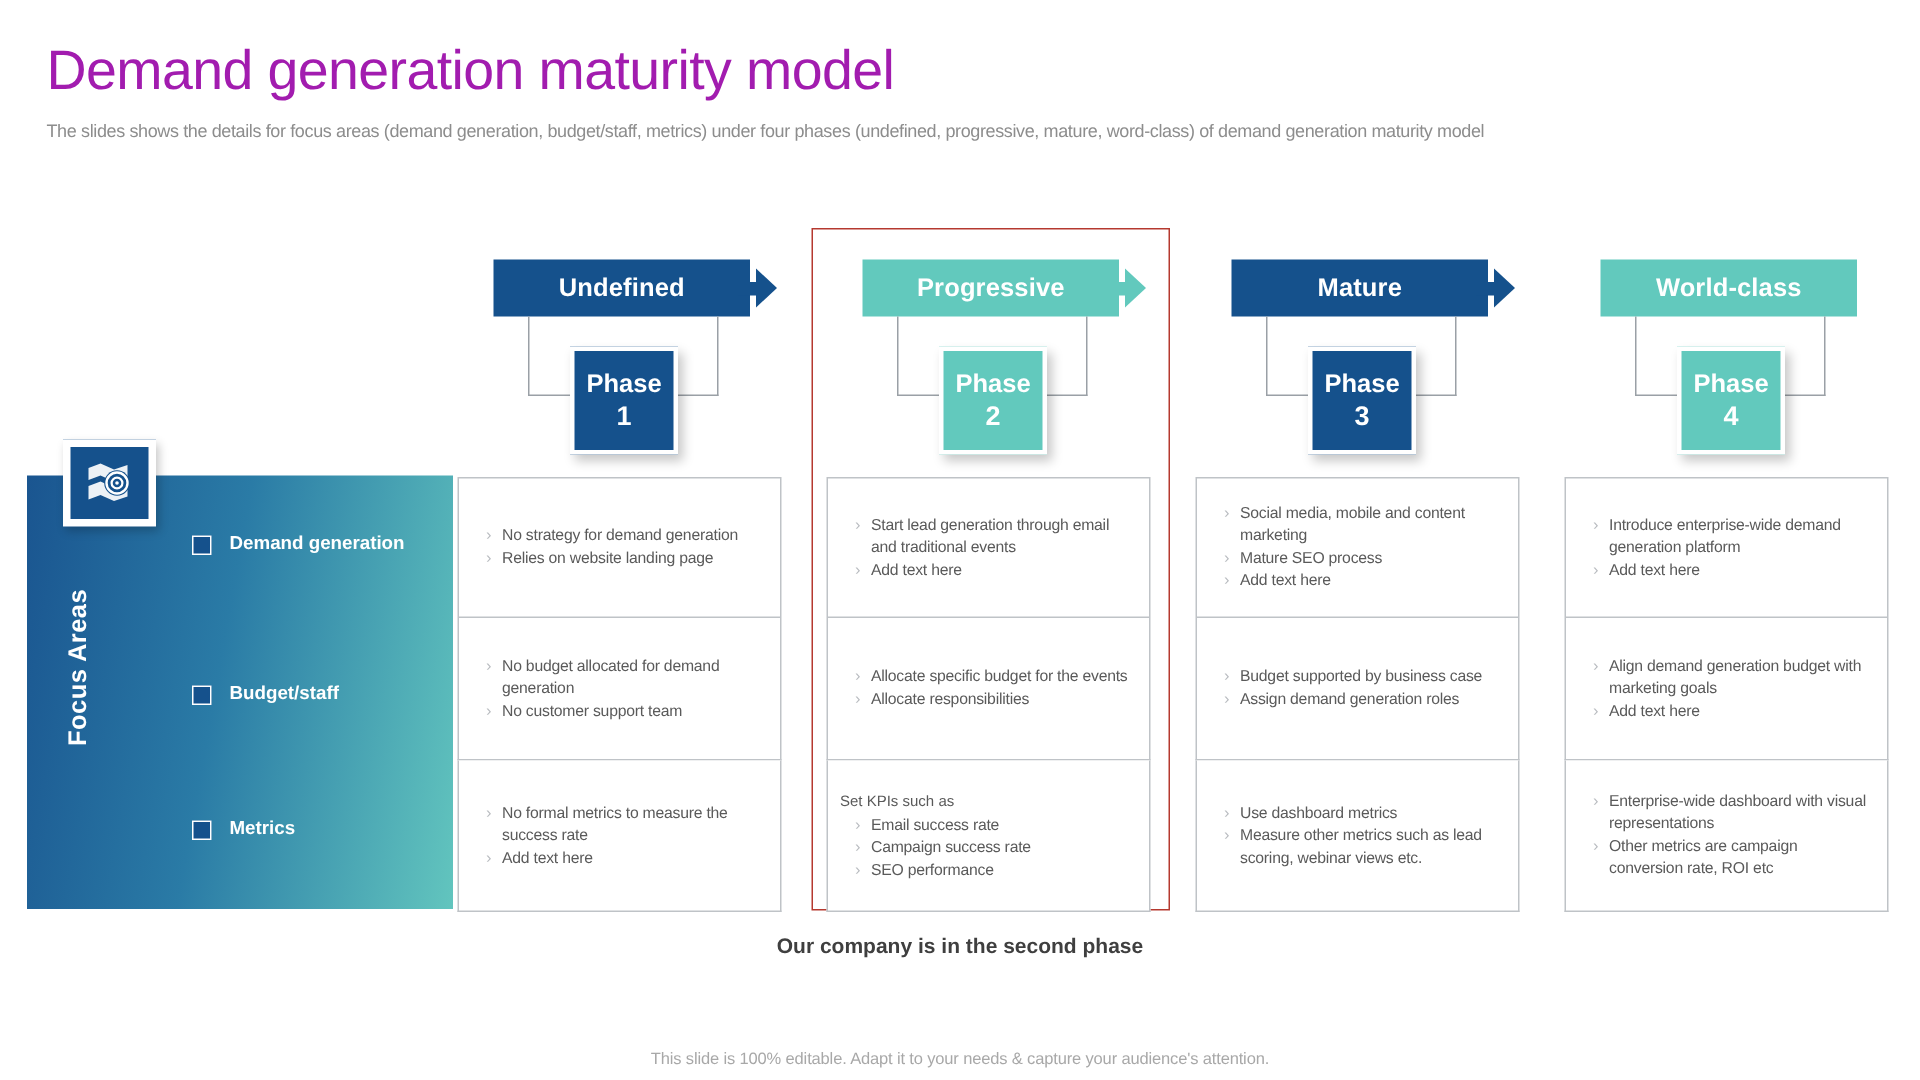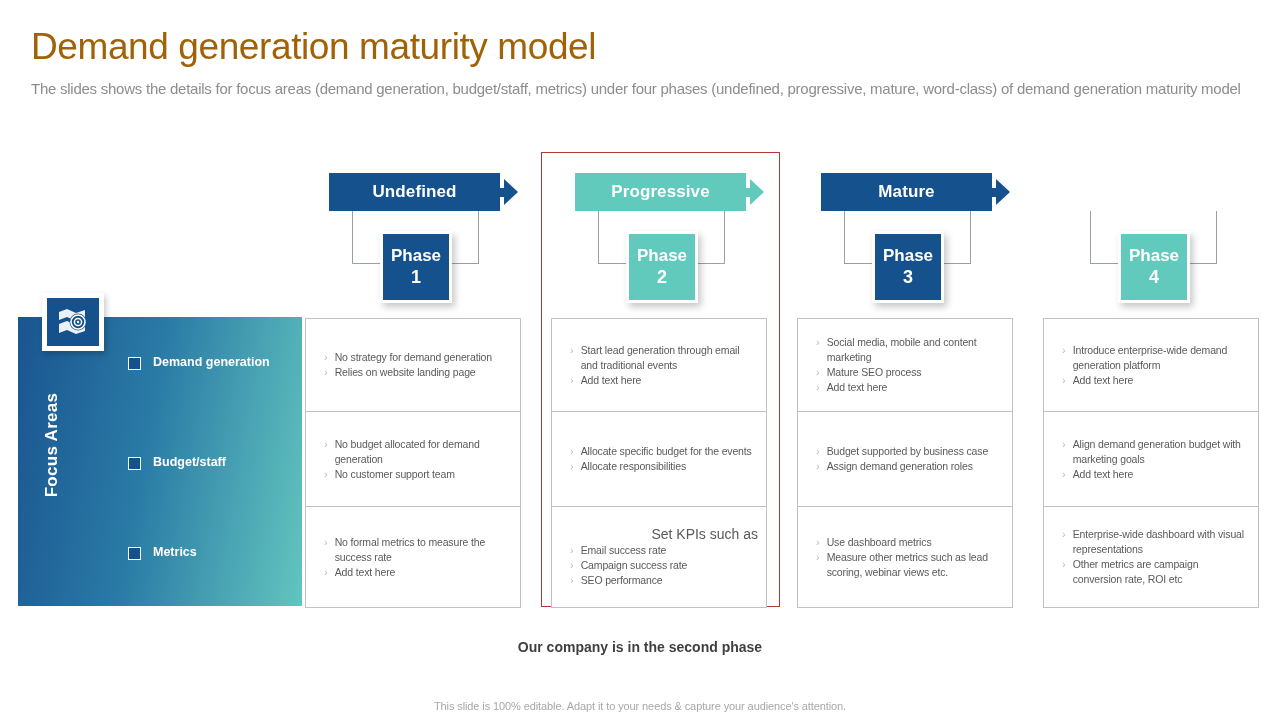--- a/index.html
+++ b/index.html
@@ -7,26 +7,26 @@
     width: 1280px; height: 720px;
     background: #ffffff;
     font-family: "Liberation Sans", sans-serif;
     overflow: hidden;
   }
   .slide { position: relative; width: 1280px; height: 720px; background: #fff; }
 
   
   .title {
     position: absolute; left: 31px; top: 26px;
-    font-size: 37px; font-weight: 400; color: #a16207;
+    font-size: 37px; font-weight: 400; color: #a21caf;
     letter-spacing: -0.4px; white-space: nowrap;
   }
   .subtitle {
     position: absolute; left: 31px; top: 80px;
-    font-size: 15px; color: #8d8d8d; letter-spacing: -0.25px;
+    font-size: 12px; color: #8d8d8d; letter-spacing: -0.25px;
     white-space: nowrap;
   }
 
   
   .highlight-box {
     position: absolute; left: 541px; top: 152px;
     width: 239px; height: 455px;
     border: 1.6px solid #b5392f;
     background: transparent;
   }
@@ -89,21 +89,21 @@
     display: flex; flex-direction: column; justify-content: center;
   }
   .cell.r0 { height: 94px; border-bottom: 0.6px solid #bfc3c7; }
   .cell.r1 { height: 95px; border-top: 0; border-bottom: 0.6px solid #bfc3c7; }
   .cell.r2 { height: 101px; border-top: 0; }
 
   .bullets { display: flex; flex-direction: column; gap: 0px; padding-left: 10px; }
   .bullet { display: flex; align-items: flex-start; gap: 7px; }
   .chev { color: #b9bcc0; font-size: 11px; line-height: 15px; flex: 0 0 auto; }
   .btxt { color: #5a5a5a; font-size: 10.5px; line-height: 15px; letter-spacing: -0.15px; }
-  .lead { color: #5a5a5a; font-size: 14px; line-height: 15px; padding-left: 0px; margin-bottom: 1px; text-align: right; }
+  .lead { color: #5a5a5a; font-size: 10px; line-height: 15px; padding-left: 0px; margin-bottom: 1px; }
 
   
   .focus-panel {
     position: absolute; left: 18px; top: 317px;
     width: 284px; height: 289px;
     background: linear-gradient(100deg, #1a5590 0%, #2a7ba6 45%, #62c5be 100%);
   }
   .focus-vert {
     position: absolute; left: -36px; top: 118px;
     width: 140px;
@@ -126,21 +126,21 @@
     position: absolute; left: 42px; top: 293px;
     width: 62px; height: 58px;
     background: #15518c; border: 5px solid #ffffff;
     box-shadow: 2px 3px 6px rgba(0,0,0,0.22);
     display: flex; align-items: center; justify-content: center;
   }
 
   
   .caption {
     position: absolute; left: 0; top: 622px; width: 1280px;
-    text-align: center; font-size: 14px; font-weight: 700; color: #3f3f3f; margin-top: 17px;
+    text-align: center; font-size: 14px; font-weight: 700; color: #3f3f3f;
   }
   .footer-note {
     position: absolute; left: 0; top: 700px; width: 1280px;
     text-align: center; font-size: 11px; color: #a8a8a8; letter-spacing: -0.1px;
   }
 </style>
 </head>
 <body>
 
 <div class="slide">
@@ -347,20 +347,25 @@
           <div class="bullet">
             <span class="chev">›</span>
             <span class="btxt">Measure other metrics such as lead scoring, webinar views etc.</span>
           </div>
         </div>
       </div>
     </div>
   </div>
 
   <div class="phase-col c3">
+    <div class="hdr-wrap">
+      <div class="hdr-bar" style="background: rgb(98, 201, 189);">
+        <span>World-class</span>
+      </div>
+    </div>
     <div class="bracket"></div>
     <div class="phase-sq" style="background: rgb(98, 201, 189);">
       <span>Phase</span>
       <span class="pnum">4</span>
     </div>
     <div class="cells">
       <div class="cell r0">
         <div class="bullets">
           <div class="bullet">
             <span class="chev">›</span>

